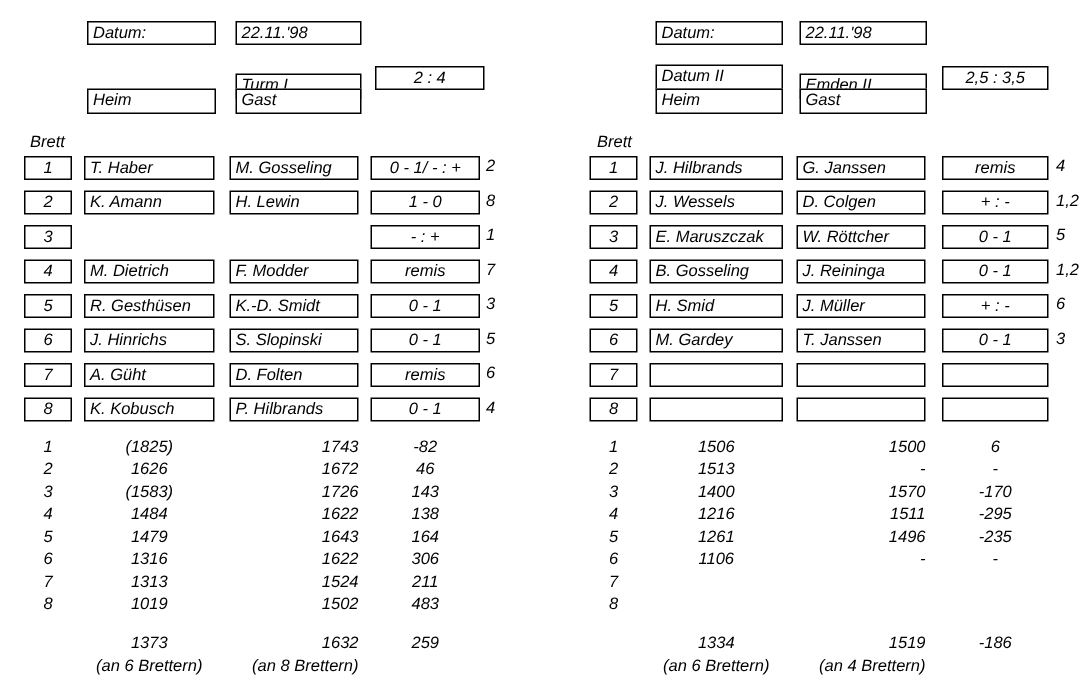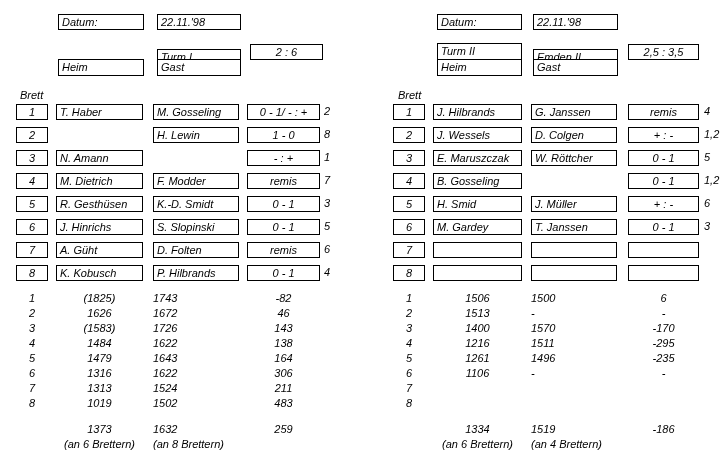--- a/index.html
+++ b/index.html
@@ -71,51 +71,51 @@
   
   .c-nr   { left: var(--x-nr);  width: var(--w-nr); }
   .c-n1   { left: var(--x-n1);  width: var(--w-n1); }
   .c-n2   { left: var(--x-n2);  width: var(--w-n2); }
   .c-res  { left: var(--x-res); width: var(--w-res); }
   .c-note { left: var(--x-note); }
 
   
   .r-nr { left: var(--x-nr);  width: var(--w-nr);  text-align: center; }
   .r-c1 { left: var(--x-n1);  width: var(--w-n1);  text-align: center; }
-  .r-c2 { left: var(--x-n2);  width: var(--w-n2);  text-align: left; }
+  .r-c2 { left: var(--x-n2);  width: var(--w-n2);  text-align: right; }
   .r-c3 { left: var(--x-res); width: var(--w-res); text-align: center; }
 </style>
 </head>
 <body>
 
 <section class="block block-left" id="match-0">
   <div class="box hdr-datum-label">Datum:</div>
   <div class="box hdr-datum-value">22.11.'98</div>
   <div class="box hdr-home-role">Heim</div>
   <div class="box hdr-guest-name">Turm I</div>
   <div class="box hdr-guest-role">Gast</div>
-  <div class="box hdr-score center">2 : 6</div>
+  <div class="box hdr-score center">2 : 4</div>
   <div class="txt brett-label">Brett</div>
   <div class="rows-boards">
       <div class="row" style="top: 104px;">
         <div class="box c-nr center">1</div>
         <div class="box c-n1">T. Haber</div>
         <div class="box c-n2">M. Gosseling</div>
         <div class="box c-res center">0 - 1/ - : +</div>
         <div class="txt c-note">2</div>
       </div>
       <div class="row" style="top: 127px;">
         <div class="box c-nr center">2</div>
+        <div class="box c-n1">K. Amann</div>
         <div class="box c-n2">H. Lewin</div>
         <div class="box c-res center">1 - 0</div>
         <div class="txt c-note">8</div>
       </div>
       <div class="row" style="top: 150px;">
         <div class="box c-nr center">3</div>
-        <div class="box c-n1">N. Amann</div>
         <div class="box c-res center">- : +</div>
         <div class="txt c-note">1</div>
       </div>
       <div class="row" style="top: 173px;">
         <div class="box c-nr center">4</div>
         <div class="box c-n1">M. Dietrich</div>
         <div class="box c-n2">F. Modder</div>
         <div class="box c-res center">remis</div>
         <div class="txt c-note">7</div>
       </div>
@@ -205,21 +205,21 @@
   </div>
   <div class="row" style="top:437px">
     <div class="txt r-c1">(an 6 Brettern)</div>
     <div class="txt r-c2">(an 8 Brettern)</div>
   </div>
 </section>
 
 <section class="block block-right" id="match-1">
   <div class="box hdr-datum-label">Datum:</div>
   <div class="box hdr-datum-value">22.11.'98</div>
-  <div class="box hdr-home-name">Turm II</div>
+  <div class="box hdr-home-name">Datum II</div>
   <div class="box hdr-home-role">Heim</div>
   <div class="box hdr-guest-name">Emden II</div>
   <div class="box hdr-guest-role">Gast</div>
   <div class="box hdr-score center">2,5 : 3,5</div>
   <div class="txt brett-label">Brett</div>
   <div class="rows-boards">
       <div class="row" style="top: 104px;">
         <div class="box c-nr center">1</div>
         <div class="box c-n1">J. Hilbrands</div>
         <div class="box c-n2">G. Janssen</div>
@@ -236,20 +236,21 @@
       <div class="row" style="top: 150px;">
         <div class="box c-nr center">3</div>
         <div class="box c-n1">E. Maruszczak</div>
         <div class="box c-n2">W. Röttcher</div>
         <div class="box c-res center">0 - 1</div>
         <div class="txt c-note">5</div>
       </div>
       <div class="row" style="top: 173px;">
         <div class="box c-nr center">4</div>
         <div class="box c-n1">B. Gosseling</div>
+        <div class="box c-n2">J. Reininga</div>
         <div class="box c-res center">0 - 1</div>
         <div class="txt c-note">1,2</div>
       </div>
       <div class="row" style="top: 196px;">
         <div class="box c-nr center">5</div>
         <div class="box c-n1">H. Smid</div>
         <div class="box c-n2">J. Müller</div>
         <div class="box c-res center">+ : -</div>
         <div class="txt c-note">6</div>
       </div>

